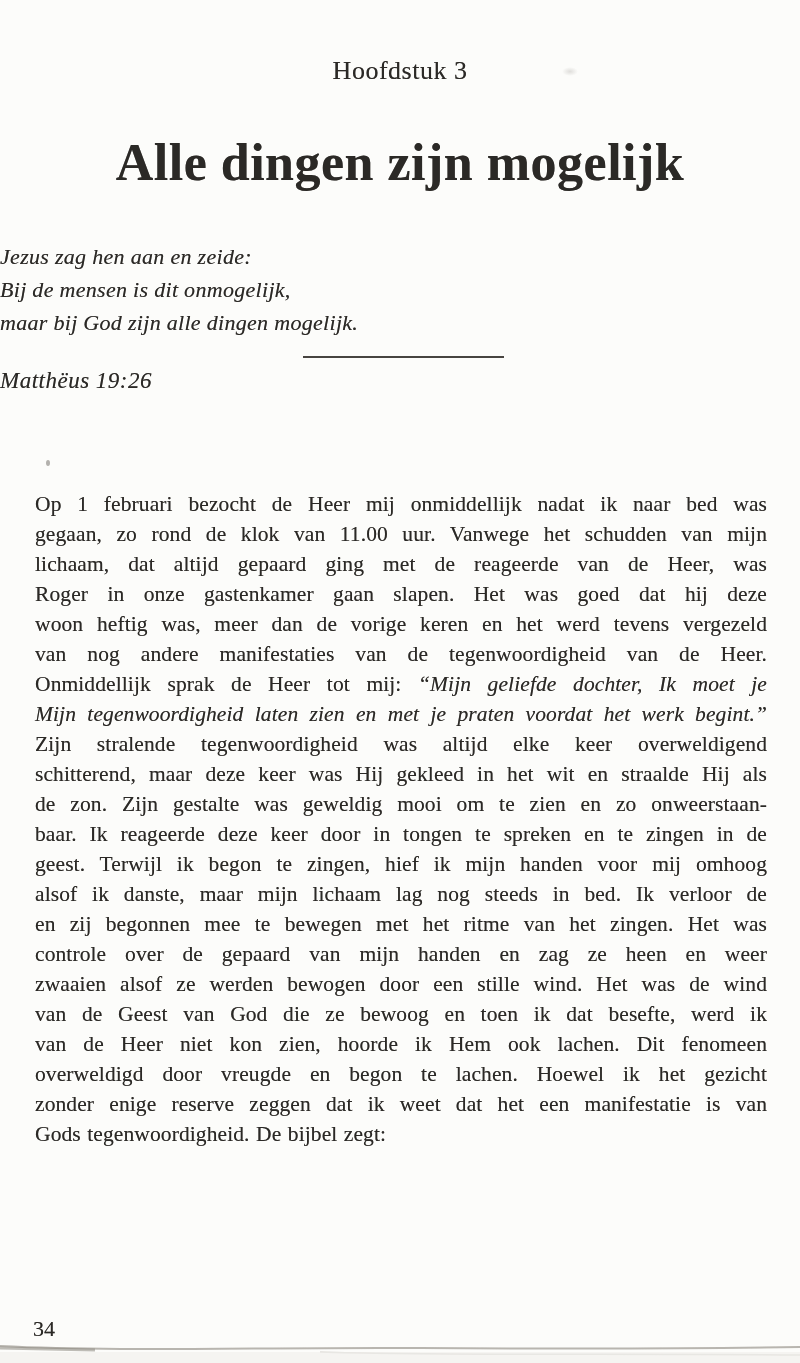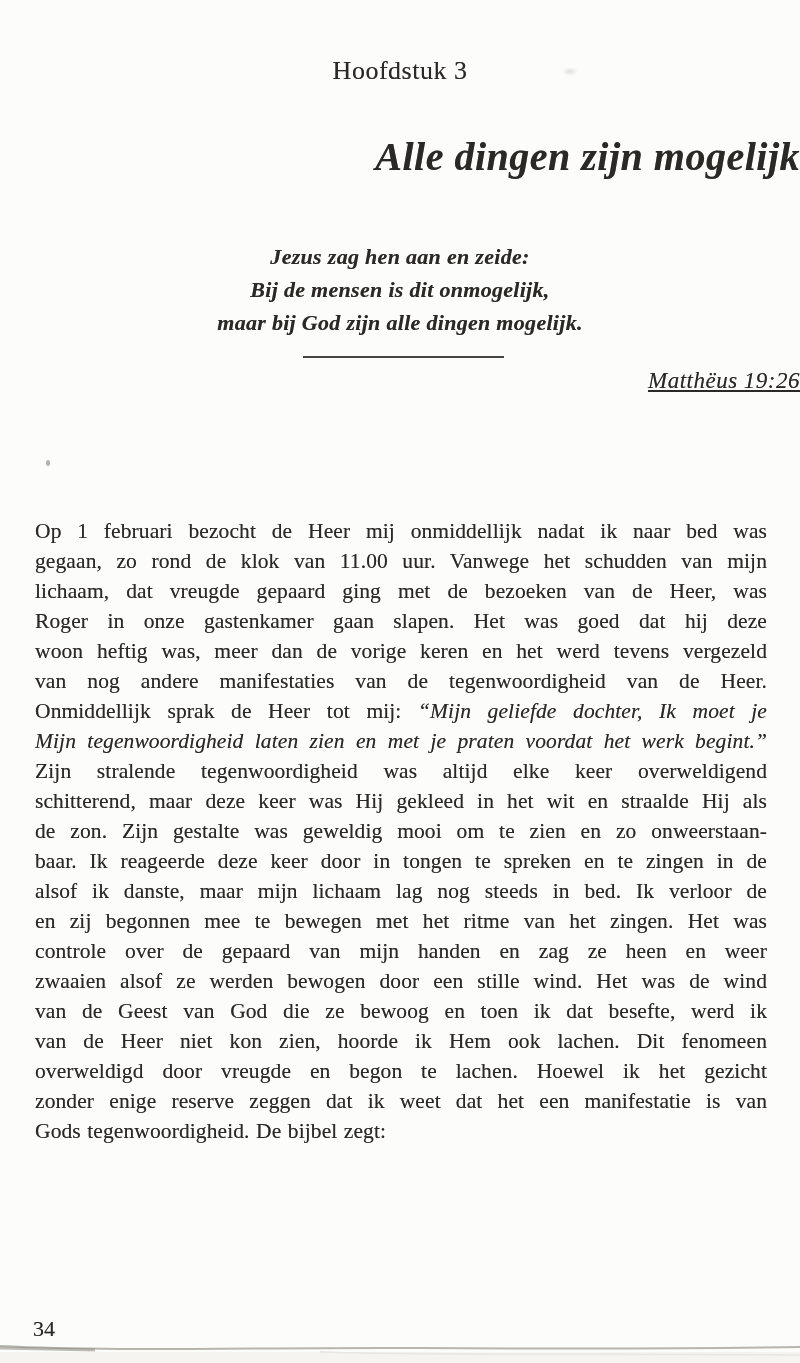--- a/index.html
+++ b/index.html
@@ -26,60 +26,56 @@
     width: 100%;
     text-align: center;
     font-size: 26px;
     letter-spacing: 0.5px;
   }
   .book-title {
     position: absolute;
     top: 133px;
     left: 0;
     width: 100%;
-    text-align: right;
-    font-size: 40px;
+    text-align: center;
+    font-size: 52px;
     font-weight: 700;
-    font-style: italic;
     letter-spacing: 0.5px;
   }
   .epigraph {
     position: absolute;
     top: 240px;
     left: 0;
     width: 100%;
-    text-align: center;
     font-style: italic;
     font-size: 22px;
     line-height: 33px;
     letter-spacing: 0.3px;
-    font-weight: bold;
   }
   .epigraph-divider {
     position: absolute;
     top: 356px;
     left: 303px;
     width: 201px;
     height: 0;
     border-top: 2px solid #474440;
   }
   .epigraph-reference {
     position: absolute;
     top: 368px;
     left: 0;
     width: 100%;
-    text-align: right;
+    text-align: left;
     font-style: italic;
     font-size: 23px;
     letter-spacing: 0.5px;
-    text-decoration: underline;
   }
   .body-text {
     position: absolute;
-    top: 516px;
+    top: 489px;
     left: 35px;
     width: 732px;
     font-size: 21.5px;
     letter-spacing: 0.1px;
     word-spacing: 1px;
   }
   .bline {
     height: 30px;
     line-height: 30px;
     text-align: justify;
@@ -142,30 +138,31 @@
 
   <div class="epigraph-divider"></div>
 
   <div class="epigraph-reference">Matthëus 19:26</div>
 
   <div class="scan-dot"></div>
 
   <div class="body-text">
       <div class="bline"><span>Op 1 februari bezocht de Heer mij onmiddellijk nadat ik naar bed was</span></div>
       <div class="bline"><span>gegaan, zo rond de klok van 11.00 uur. Vanwege het schudden van mijn</span></div>
-      <div class="bline"><span>lichaam, dat vreugde gepaard ging met de bezoeken van de Heer, was</span></div>
+      <div class="bline"><span>lichaam, dat altijd gepaard ging met de reageerde van de Heer, was</span></div>
       <div class="bline"><span>Roger in onze gastenkamer gaan slapen. Het was goed dat hij deze</span></div>
       <div class="bline"><span>woon heftig was, meer dan de vorige keren en het werd tevens vergezeld</span></div>
       <div class="bline"><span>van nog andere manifestaties van de tegenwoordigheid van de Heer.</span></div>
       <div class="bline"><span>Onmiddellijk sprak de Heer tot mij: </span><span class="it">“Mijn geliefde dochter, Ik moet je</span></div>
       <div class="bline"><span class="it">Mijn tegenwoordigheid laten zien en met je praten voordat het werk begint.”</span></div>
       <div class="bline"><span>Zijn stralende tegenwoordigheid was altijd elke keer overweldigend</span></div>
       <div class="bline"><span>schitterend, maar deze keer was Hij gekleed in het wit en straalde Hij als</span></div>
       <div class="bline"><span>de zon. Zijn gestalte was geweldig mooi om te zien en zo onweerstaan-</span></div>
       <div class="bline"><span>baar. Ik reageerde deze keer door in tongen te spreken en te zingen in de</span></div>
+      <div class="bline"><span>geest. Terwijl ik begon te zingen, hief ik mijn handen voor mij omhoog</span></div>
       <div class="bline"><span>alsof ik danste, maar mijn lichaam lag nog steeds in bed. Ik verloor de</span></div>
       <div class="bline"><span>en zij begonnen mee te bewegen met het ritme van het zingen. Het was</span></div>
       <div class="bline"><span>controle over de gepaard van mijn handen en zag ze heen en weer</span></div>
       <div class="bline"><span>zwaaien alsof ze werden bewogen door een stille wind. Het was de wind</span></div>
       <div class="bline"><span>van de Geest van God die ze bewoog en toen ik dat besefte, werd ik</span></div>
       <div class="bline"><span>van de Heer niet kon zien, hoorde ik Hem ook lachen. Dit fenomeen</span></div>
       <div class="bline"><span>overweldigd door vreugde en begon te lachen. Hoewel ik het gezicht</span></div>
       <div class="bline"><span>zonder enige reserve zeggen dat ik weet dat het een manifestatie is van</span></div>
       <div class="bline"><span>Gods tegenwoordigheid. De bijbel zegt:</span></div>
     </div>

